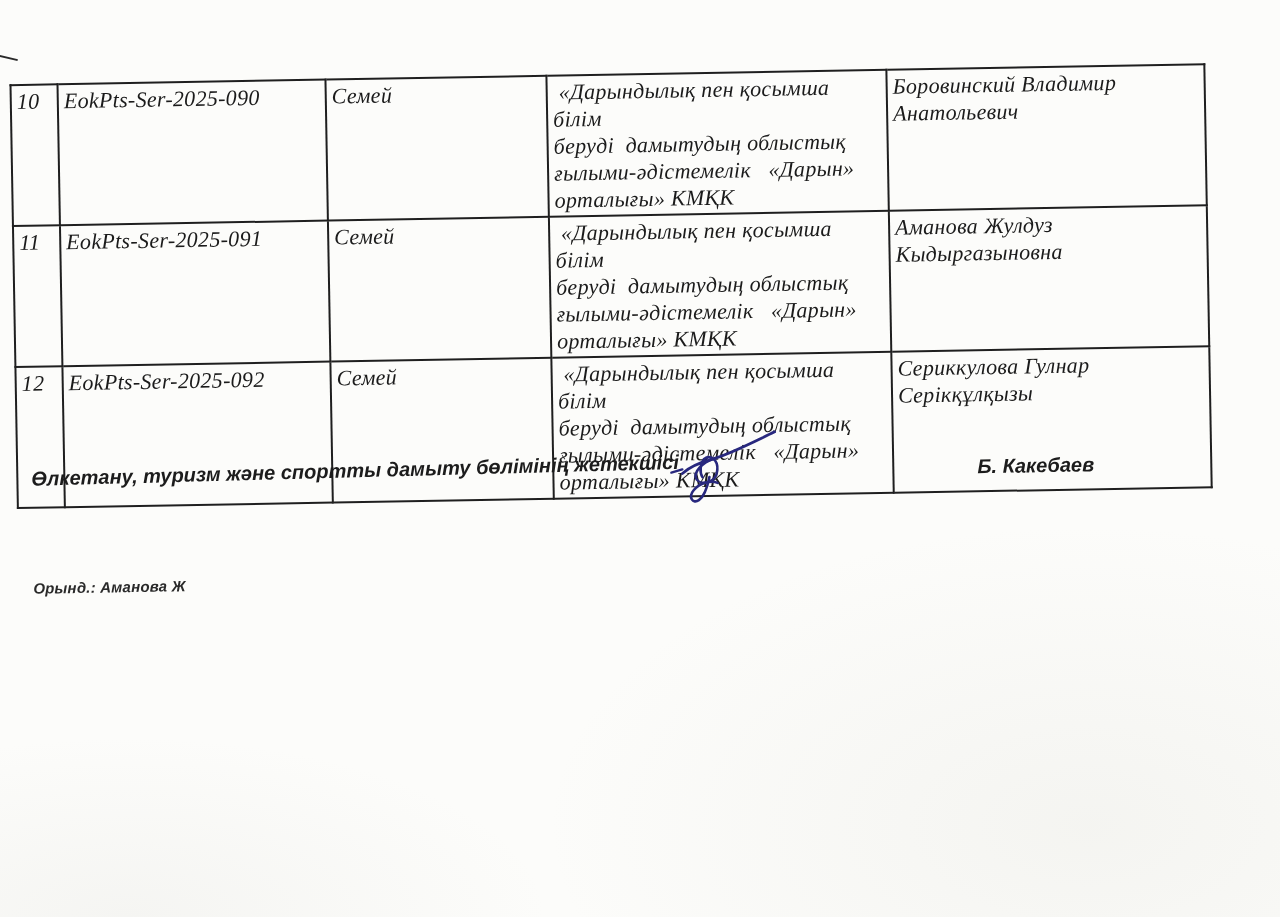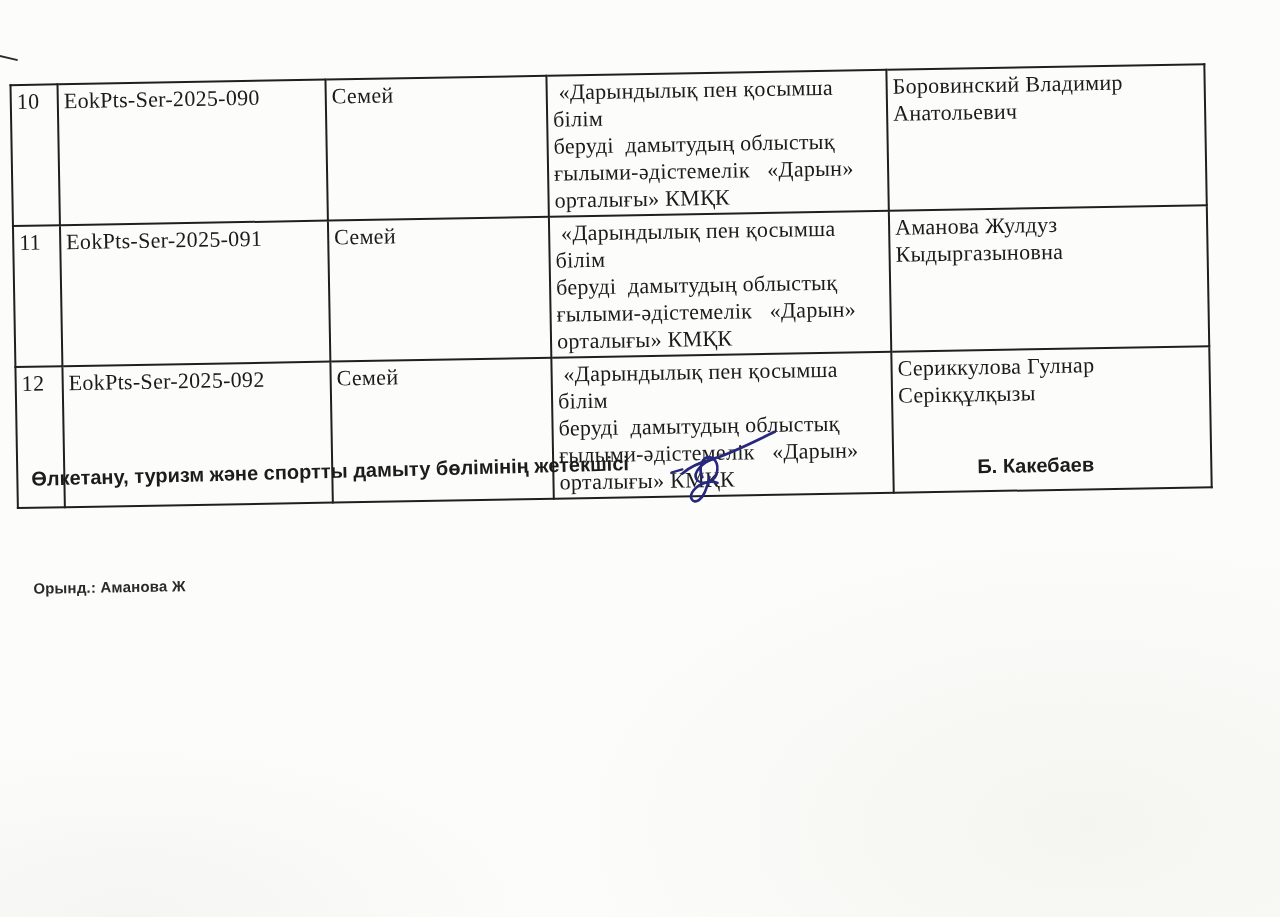--- a/index.html
+++ b/index.html
@@ -9,20 +9,21 @@
     font-family:"Liberation Serif","DejaVu Serif",serif;
     overflow:hidden;
   }
   .page{
     position:relative;width:1280px;height:917px;
     background:
       radial-gradient(ellipse 900px 500px at 85% 90%, rgba(210,210,200,0.18), rgba(0,0,0,0) 60%),
       radial-gradient(ellipse 700px 300px at 10% 100%, rgba(205,205,198,0.15), rgba(0,0,0,0) 60%),
       #fcfcfa;
     overflow:hidden;
+    font-style:italic;
   }
   .scan-rotate{
     position:absolute;left:0;top:0;width:1280px;height:917px;
     transform:rotate(-1deg);
     transform-origin:20px 400px;
   }
   
   .artifact-line{
     position:absolute;left:-2px;top:56px;width:26px;height:2px;
     background:#2a2a2a;transform:rotate(14deg);

